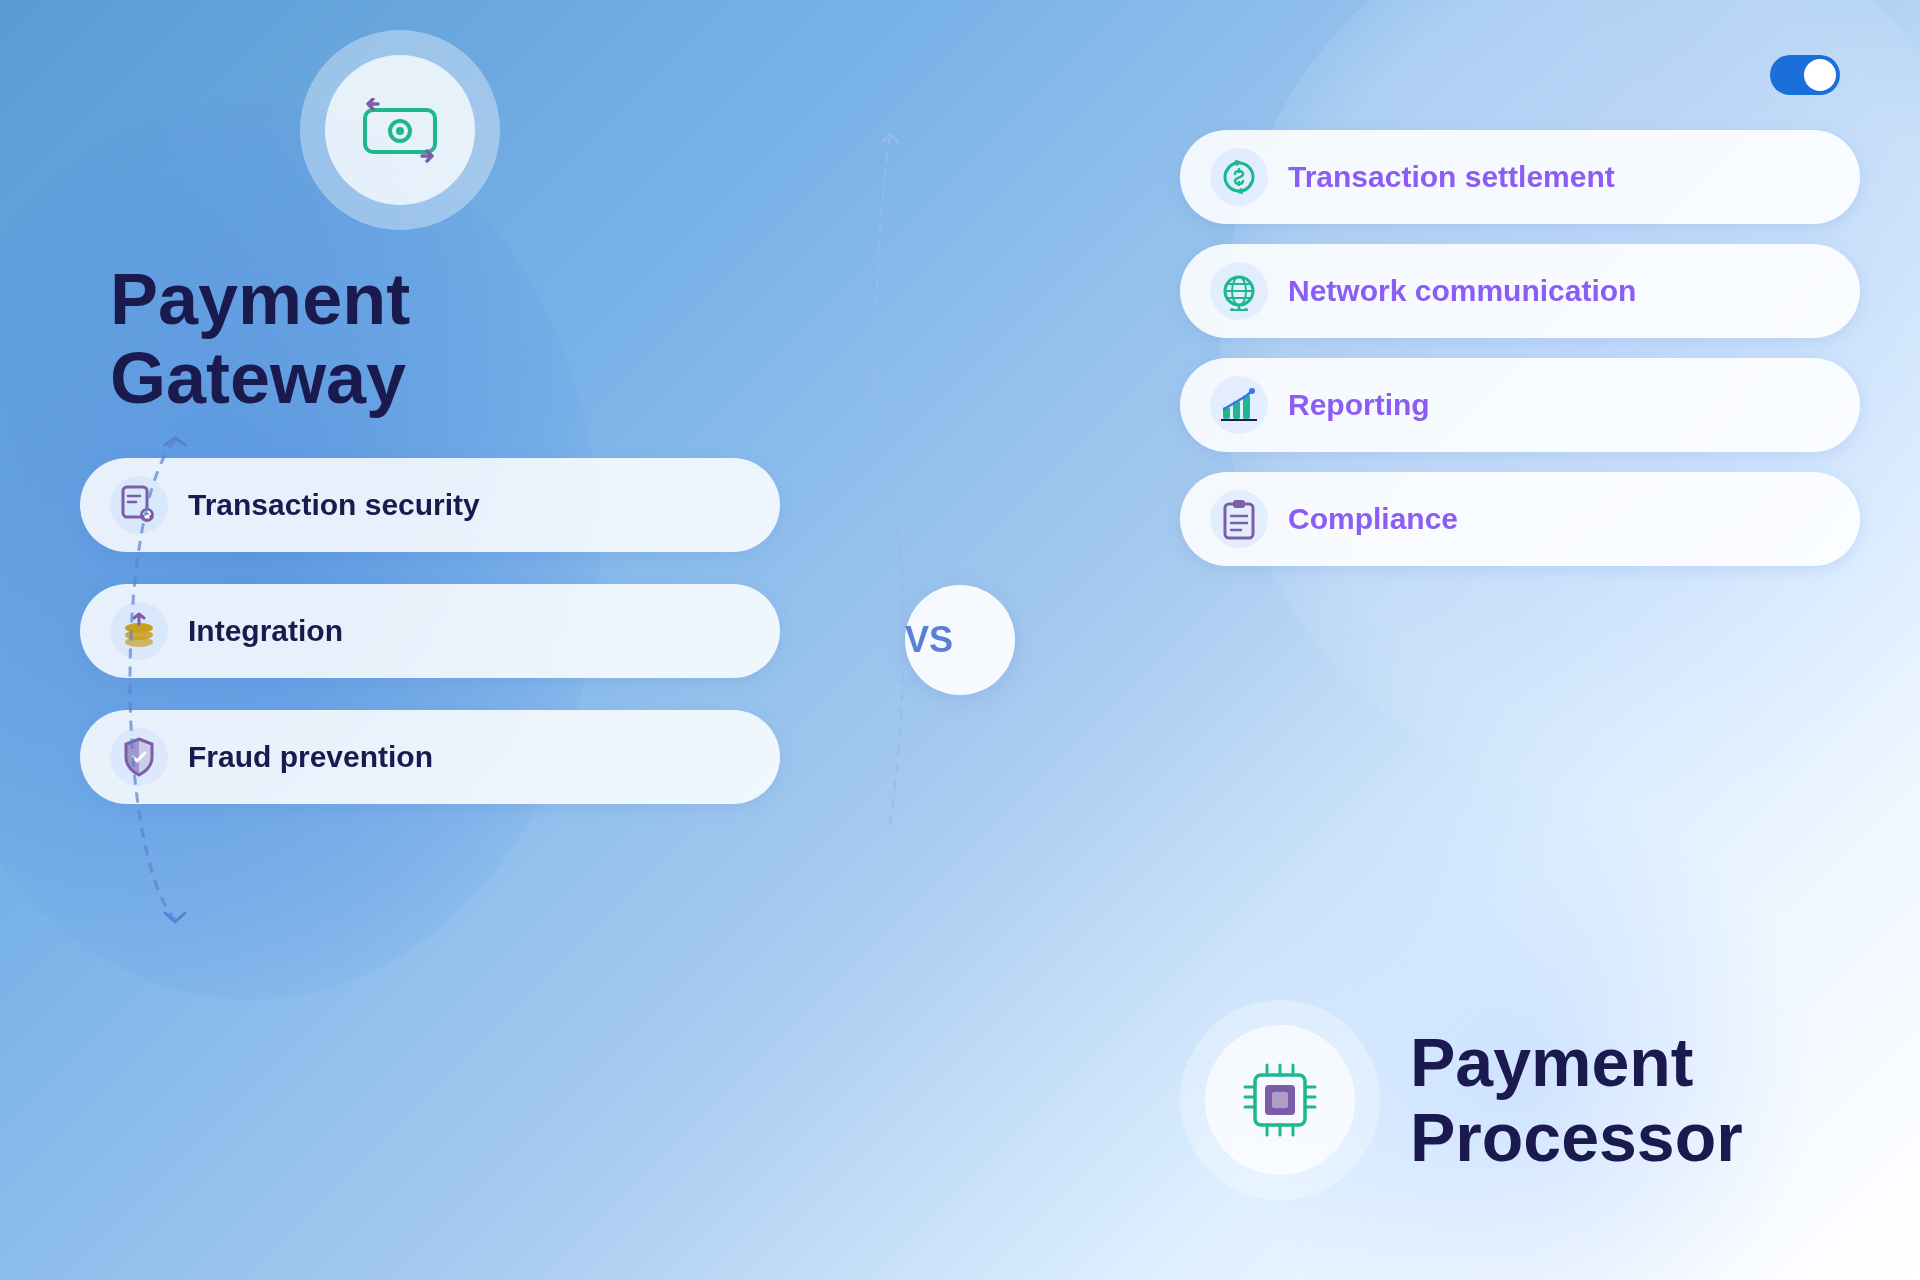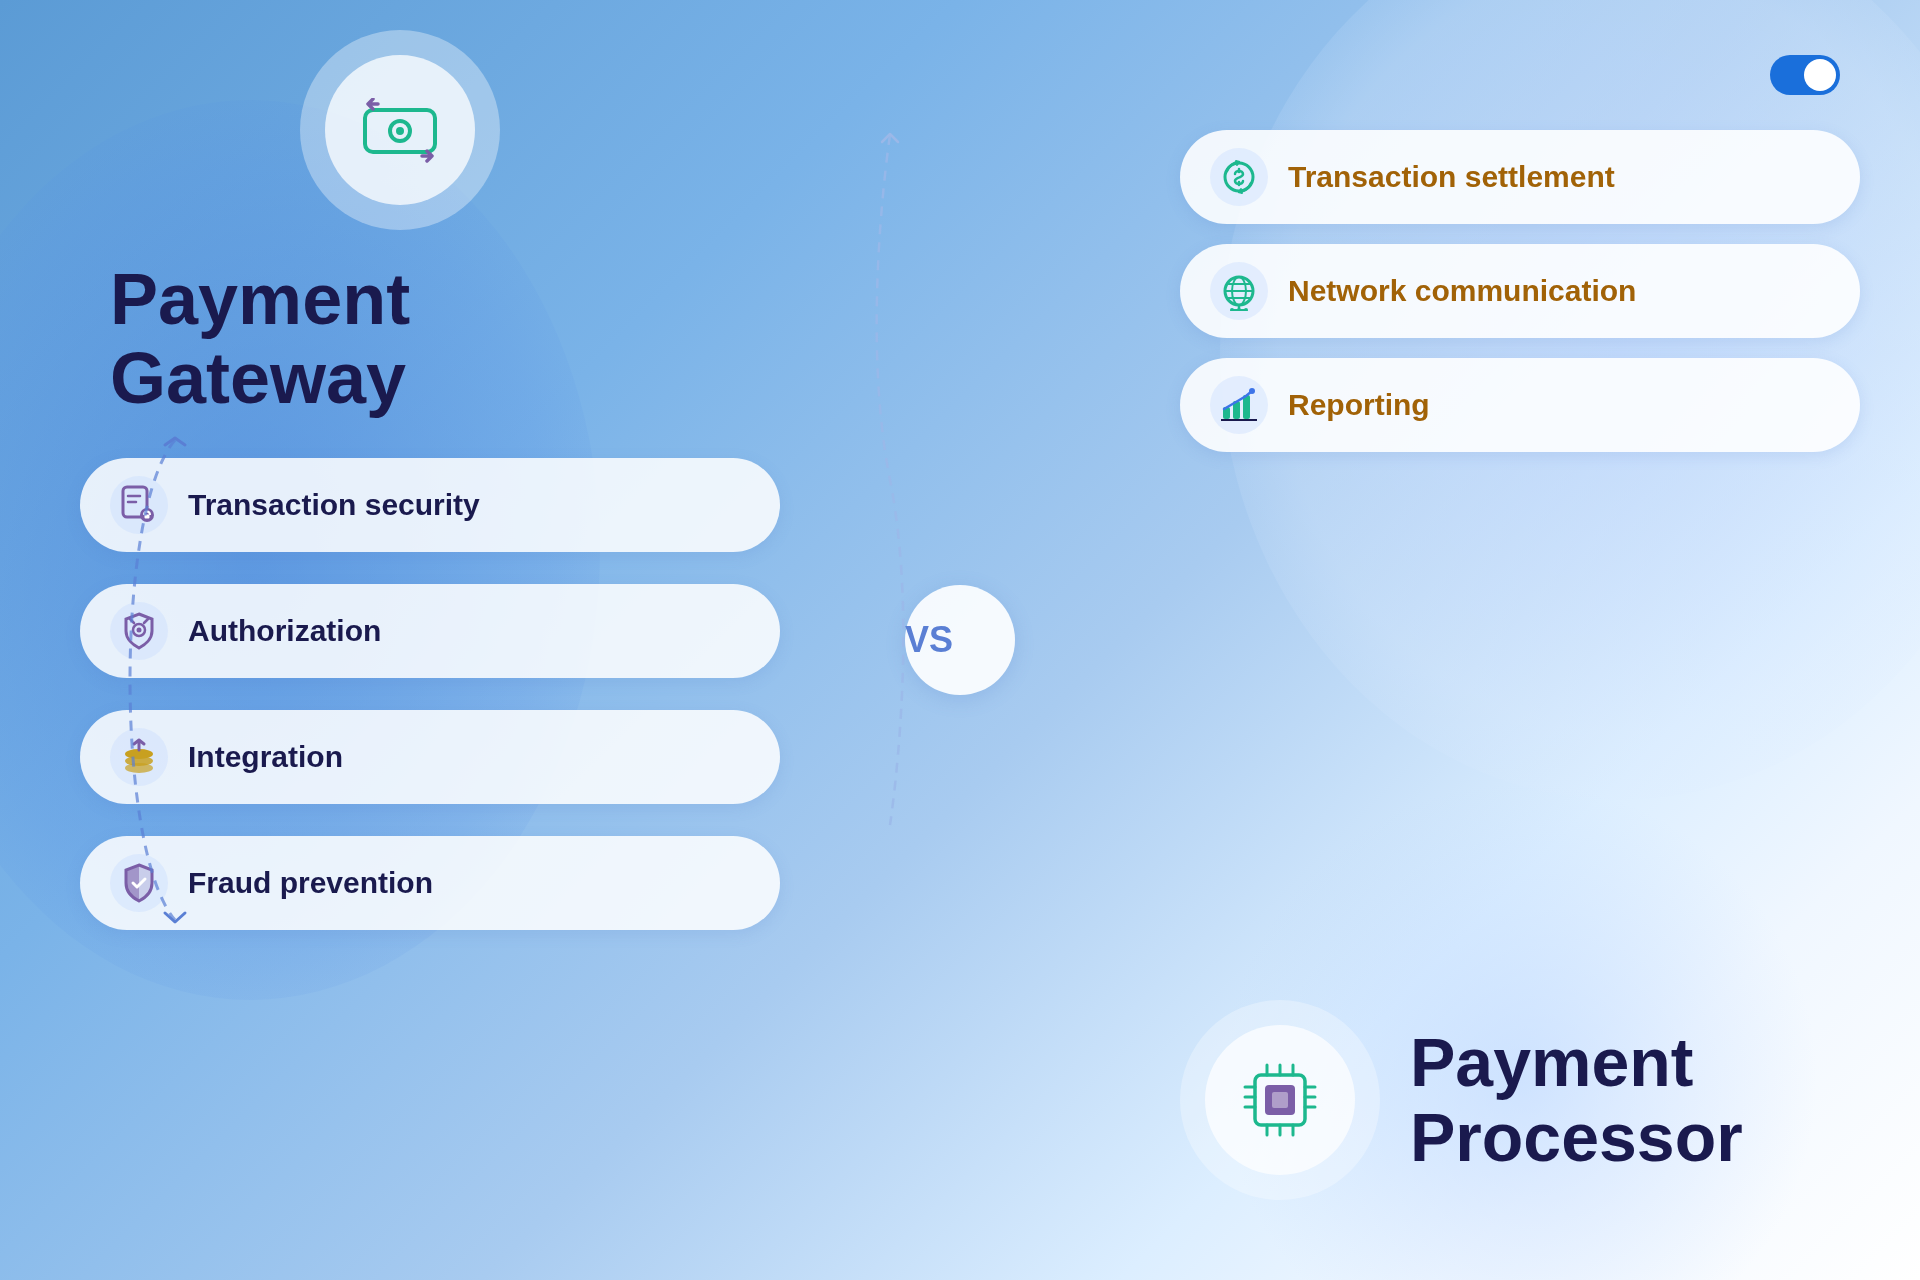--- a/index.html
+++ b/index.html
@@ -178,21 +178,21 @@
       background: rgba(255,255,255,0.88);
       border-radius: 50px;
       padding: 18px 30px;
       gap: 20px;
       box-shadow: 0 4px 15px rgba(80,120,200,0.15);
     }
 
     .right-feature-label {
       font-size: 30px;
       font-weight: 700;
-      color: #a16207;
+      color: #8b5cf6;
     }
 
     
     .processor-section {
       position: absolute;
       right: 60px;
       bottom: 80px;
       width: 680px;
       display: flex;
       align-items: center;
@@ -266,32 +266,20 @@
           <line x1="7" y1="11" x2="19" y2="11" stroke="#7b5ea7" stroke-width="2.5" stroke-linecap="round"></line>
           <line x1="7" y1="17" x2="15" y2="17" stroke="#7b5ea7" stroke-width="2.5" stroke-linecap="round"></line>
           <circle cx="26" cy="30" r="7" fill="#7b5ea7"></circle>
           <path d="M23 30 C23 27.8 24.3 26.5 26 26.5 C27.7 26.5 29 27.8 29 30" stroke="white" stroke-width="2" fill="none"></path>
           <rect x="23.5" y="29.5" width="5" height="4" rx="1" fill="white"></rect>
         </svg>
       </div>
       <span class="feature-label">Transaction security</span>
     </div>
 
-    <div class="feature-item">
-      <div class="feature-icon-circle">
-        <svg width="38" height="40" viewBox="0 0 38 40" fill="none" xmlns="http://www.w3.org/2000/svg">
-          <path d="M19 3 L32 8 L32 20 C32 28 25 34 19 37 C13 34 6 28 6 20 L6 8 Z" stroke="#7b5ea7" stroke-width="3" fill="none"></path>
-          <circle cx="19" cy="19" r="6" stroke="#7b5ea7" stroke-width="2.5" fill="none"></circle>
-          <circle cx="19" cy="19" r="2.5" fill="#7b5ea7"></circle>
-          <path d="M14 12 L10 8" stroke="#7b5ea7" stroke-width="2.5" stroke-linecap="round"></path>
-          <path d="M24 12 L28 8" stroke="#7b5ea7" stroke-width="2.5" stroke-linecap="round"></path>
-        </svg>
-      </div>
-      <span class="feature-label">Authorization</span>
-    </div>
 
     <div class="feature-item">
       <div class="feature-icon-circle">
         <svg width="38" height="38" viewBox="0 0 38 38" fill="none" xmlns="http://www.w3.org/2000/svg">
 
           <ellipse cx="19" cy="30" rx="14" ry="5" fill="#c8a020" opacity="0.7"></ellipse>
 
           <ellipse cx="19" cy="23" rx="14" ry="5" fill="#c8a020" opacity="0.85"></ellipse>
 
           <ellipse cx="19" cy="16" rx="14" ry="5" fill="#c8a020"></ellipse>
@@ -386,20 +374,32 @@
           <rect x="24" y="10" width="7" height="24" rx="2" fill="#1db88e"></rect>
 
           <path d="M5 24 L17 17 L27 11 L33 6" stroke="#3d74e8" stroke-width="2.5" stroke-linecap="round" fill="none"></path>
           <circle cx="33" cy="6" r="3" fill="#3d74e8"></circle>
           <line x1="2" y1="35" x2="38" y2="35" stroke="#1a1a4e" stroke-width="2"></line>
         </svg>
       </div>
       <span class="right-feature-label">Reporting</span>
     </div>
 
+    <div class="right-feature-item">
+      <div class="feature-icon-circle">
+        <svg width="36" height="42" viewBox="0 0 36 42" fill="none" xmlns="http://www.w3.org/2000/svg">
+          <rect x="4" y="6" width="28" height="34" rx="4" stroke="#7b5ea7" stroke-width="3" fill="none"></rect>
+          <rect x="12" y="2" width="12" height="8" rx="3" fill="#7b5ea7"></rect>
+          <line x1="10" y1="18" x2="26" y2="18" stroke="#7b5ea7" stroke-width="2.5" stroke-linecap="round"></line>
+          <line x1="10" y1="25" x2="26" y2="25" stroke="#7b5ea7" stroke-width="2.5" stroke-linecap="round"></line>
+          <line x1="10" y1="32" x2="20" y2="32" stroke="#7b5ea7" stroke-width="2.5" stroke-linecap="round"></line>
+        </svg>
+      </div>
+      <span class="right-feature-label">Compliance</span>
+    </div>
   </div>
 </div>
 
 <div class="processor-section">
 
   <div class="processor-icon-wrap">
     <div style="position:absolute;top:0;left:0;width:200px;height:200px;border-radius:50%;background:rgba(255,255,255,0.3);"></div>
     <div style="position:absolute;top:25px;left:25px;width:150px;height:150px;border-radius:50%;background:rgba(255,255,255,0.7);display:flex;align-items:center;justify-content:center;">
 
       <svg width="90" height="90" viewBox="0 0 90 90" fill="none" xmlns="http://www.w3.org/2000/svg">

